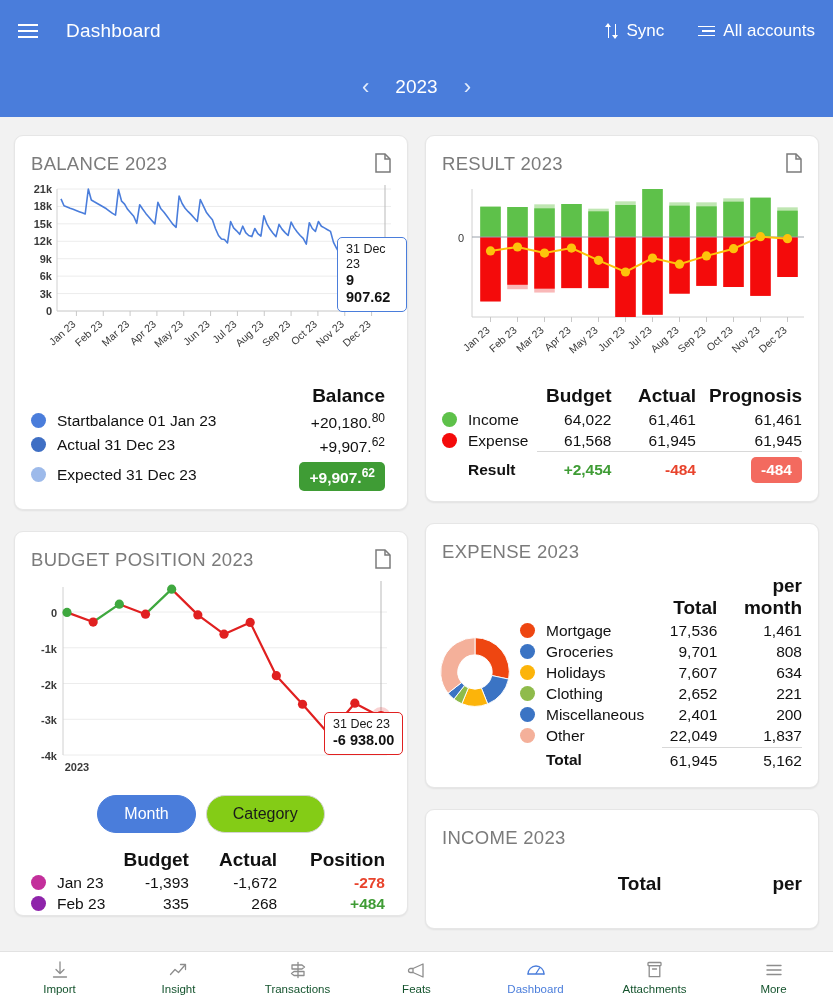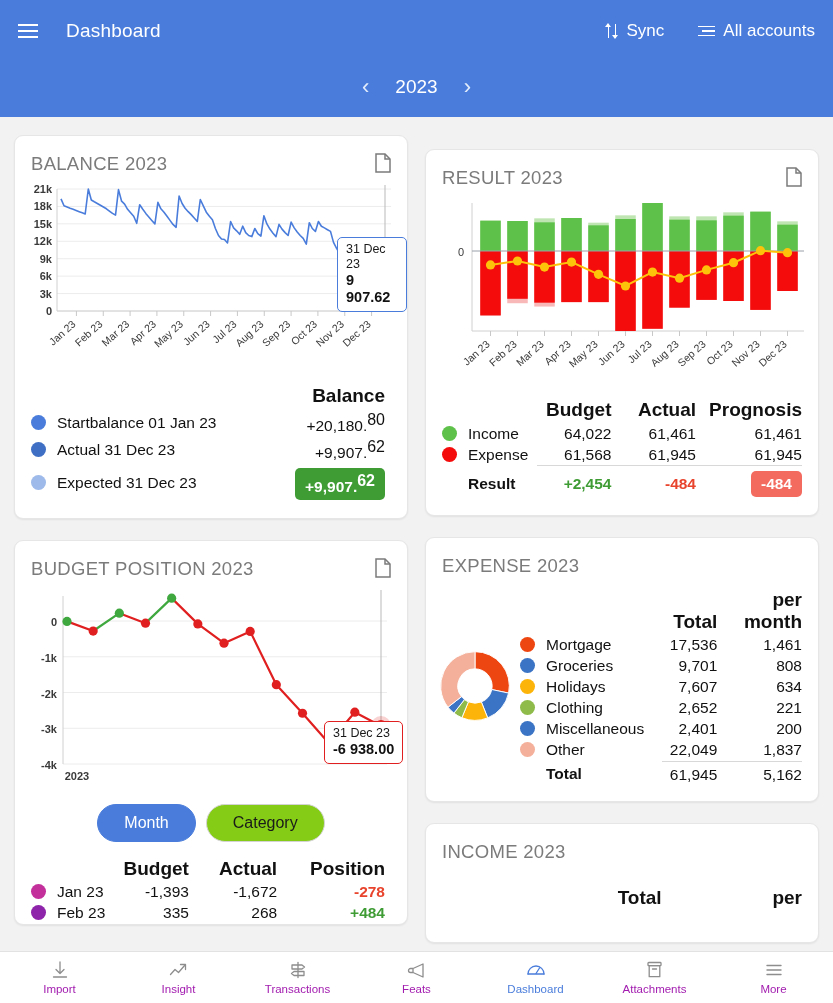--- a/index.html
+++ b/index.html
@@ -39,21 +39,21 @@
   .ic-lines i:nth-child(1) { top: 0; width: 17px; }
   .ic-lines i:nth-child(2) { top: 4.5px; width: 13px; }
   .ic-lines i:nth-child(3) { top: 9px; width: 17px; }
   .yearbar { display: flex; align-items: center; justify-content: center; gap: 26px; height: 50px; }
   .yr-arrow { color: #e3ecfb; font-size: 22px; font-weight: 300; cursor: pointer; line-height: 1; }
   .yr-label { color: #fff; font-size: 19px; }
 
   
   .canvas { position: absolute; top: 117px; left: 0; width: 833px; height: 886px; overflow: hidden; }
   .col-left  { position: absolute; left: 14px;  top: 18px; width: 394px; }
-  .col-right { position: absolute; left: 425px; top: 32px; width: 394px; }
+  .col-right { position: absolute; left: 425px; top: 18px; width: 394px; }
   .card {
     background: #fff; border-radius: 9px; border: 1px solid #e6e6e6;
     box-shadow: 0 1px 2px rgba(0,0,0,.07);
     margin-bottom: 21px; position: relative; overflow: hidden;
   }
   .card-head { display: flex; align-items: flex-start; padding: 17px 16px 0 16px; }
   .card-title { color: #7b7b7b; font-size: 18.5px; letter-spacing: .3px; }
   .doc-icon { margin-left: auto; width: 16px; height: 20px; position: relative; cursor: pointer; }
   .doc-icon svg { display: block; }
 
@@ -70,21 +70,21 @@
   .tooltip-red { border-color: #e02020; }
 
   
   .tbl { width: 100%; border-collapse: collapse; font-size: 15.5px; color: #111; }
   .tbl th { font-weight: bold; font-size: 19px; padding: 2px 0; }
   .tbl td { padding: 1.5px 0; }
   .tbl .num { text-align: right; white-space: nowrap; font-variant-numeric: tabular-nums; }
   .dotcell { width: 26px; }
   .dot { display: inline-block; width: 15px; height: 15px; border-radius: 50%; vertical-align: -2px; }
   .namecell { font-size: 15.5px; white-space: nowrap; }
-  .sup { font-size: 16px; vertical-align: super; }
+  .sup { font-size: 12px; vertical-align: super; }
   .pill { display: inline-block; border-radius: 5px; padding: 4px 10px; color: #fff; font-weight: bold; font-size: 15.5px; }
   .pill-green { background: #3f9c35; }
   .pill-red { background: #f36a5f; }
   .pos { color: #3f9c35; font-weight: bold; }
   .neg { color: #e8432c; font-weight: bold; }
   .rule-top td { border-top: 1.2px solid #d8d8d8; }
 
   
   .toggle-row { display: flex; justify-content: center; gap: 10px; padding: 12px 0 6px 0; }
   .tg {
@@ -94,21 +94,21 @@
   .tg.active { background: #4a7ddb; border-color: #4a7ddb; color: #fff; }
 
   
   .bottomnav {
     position: absolute; left: 0; bottom: 0; width: 833px; height: 52px;
     background: #fff; border-top: 1px solid #e2e2e2;
     display: flex; align-items: center;
   }
   .nav-item {
     flex: 1; display: flex; flex-direction: column; align-items: center;
-    gap: 4px; cursor: pointer; color: #a21caf;
+    gap: 4px; cursor: pointer; color: #14532d;
   }
   .nav-item.active { color: #4a7ddb; }
   .nav-label { font-size: 11.5px; }
   .nav-ic { height: 19px; display: flex; align-items: center; }
 </style>
 </head>
 <body>
 
 <div class="appbar">
   <div class="appbar-top">

